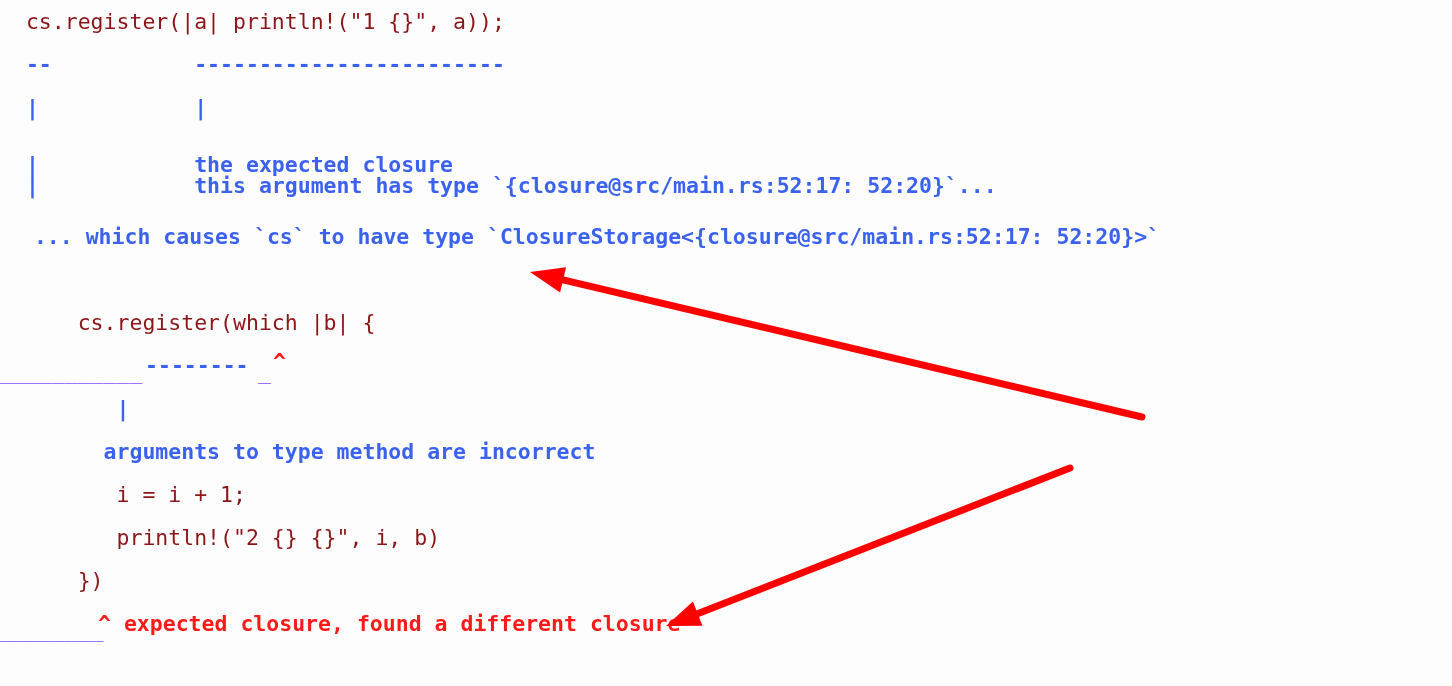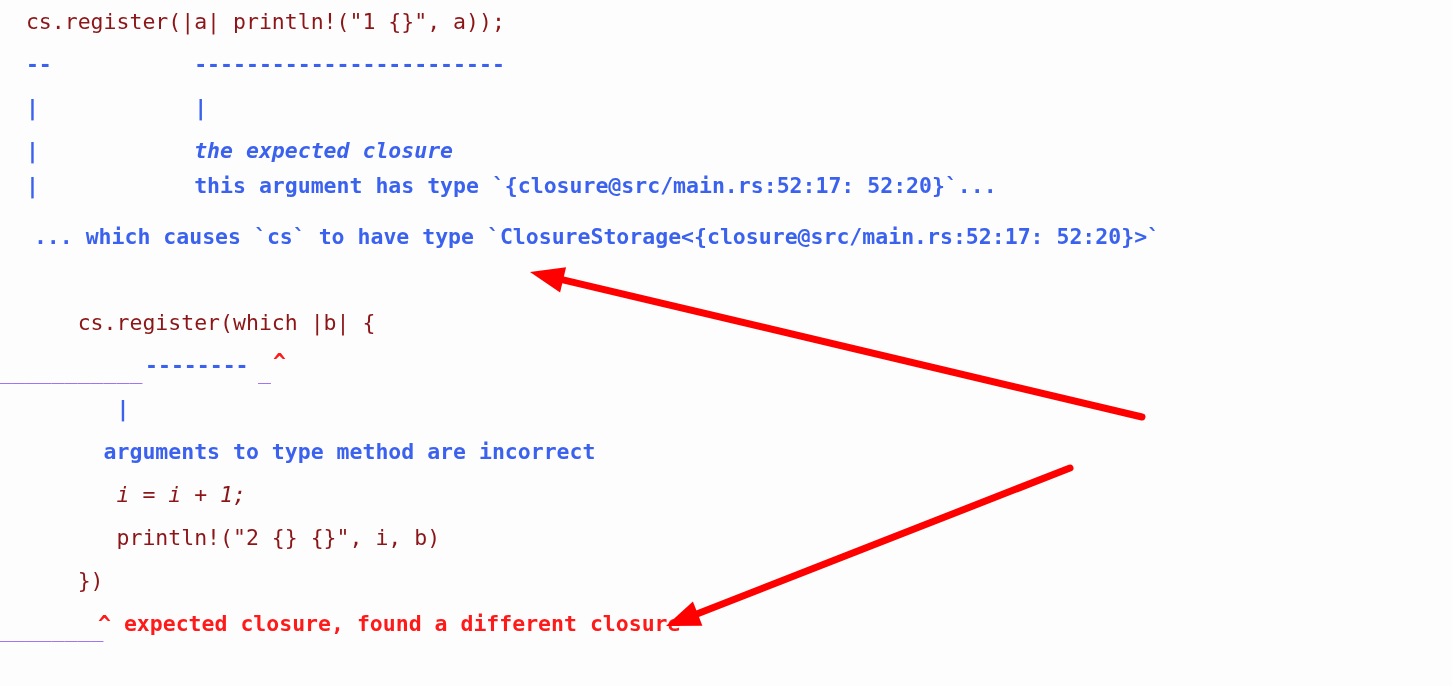--- a/index.html
+++ b/index.html
@@ -54,28 +54,28 @@
 </style>
 </head>
 <body>
 
 <div id="screen">
 
   <div id="text-layer">
       <div class="line" style="top: 8px;"><span class="seg code">  cs.register(|a| println!("1 {}", a));</span></div>
       <div class="line" style="top: 51px;"><span class="seg note">  --           ------------------------</span></div>
       <div class="line" style="top: 94px;"><span class="seg note">  |            |</span></div>
-      <div class="line" style="top: 137px; font-style: italic;"><span class="seg note">  |            the expected closure</span></div>
+      <div class="line" style="top: 151px;"><span class="seg note">  |            the expected closure</span></div>
       <div class="line" style="top: 172px;"><span class="seg note">  |            this argument has type `{closure@src/main.rs:52:17: 52:20}`...</span></div>
       <div class="line" style="top: 223px; margin-left: 8px;"><span class="seg note">  ... which causes `cs` to have type `ClosureStorage&lt;{closure@src/main.rs:52:17: 52:20}&gt;`</span></div>
       <div class="line" style="top: 309px;"><span class="seg code">      cs.register(which |b| {</span></div>
       <div class="line" style="top: 352px; position: absolute; height: 28px;"><span class="seg errthin" style="position: absolute; left: 0px; top: 6px;">___________</span><span class="seg note" style="position: absolute; left: 145px; top: 0px;">--------</span><span class="seg errthin" style="position: absolute; left: 258px; top: 6px;">_</span><span class="seg err" style="position: absolute; left: 273px; top: -4px;">^</span></div>
       <div class="line" style="top: 395px;"><span class="seg note">         |</span></div>
       <div class="line" style="top: 438px;"><span class="seg note">        arguments to type method are incorrect</span></div>
-      <div class="line" style="top: 481px; font-style: italic;"><span class="seg code">         i = i + 1;</span></div>
+      <div class="line" style="top: 481px;"><span class="seg code">         i = i + 1;</span></div>
       <div class="line" style="top: 524px;"><span class="seg code">         println!("2 {} {}", i, b)</span></div>
       <div class="line" style="top: 567px;"><span class="seg code">      })</span></div>
       <div class="line" style="top: 610px; position: absolute; height: 28px;"><span class="seg errthin" style="position: absolute; left: 0px; top: 6px; text-align: center;">________</span><span class="seg err" style="position: absolute; left: 98px; top: 0px;">^ expected closure, found a different closure</span></div>
     </div>
 
   <svg id="arrows" viewBox="0 0 1452 686" xmlns="http://www.w3.org/2000/svg">
       <g>
         <line x1="1142" y1="417" x2="548.1962503755145" y2="276.31120311184577" stroke="#FF0000" stroke-width="7" stroke-linecap="round"></line>
         <polygon points="530,272 566.0811846642507,267.1887513861533 560.0869985194383,292.4883508387403" fill="#FF0000"></polygon>
       </g>

